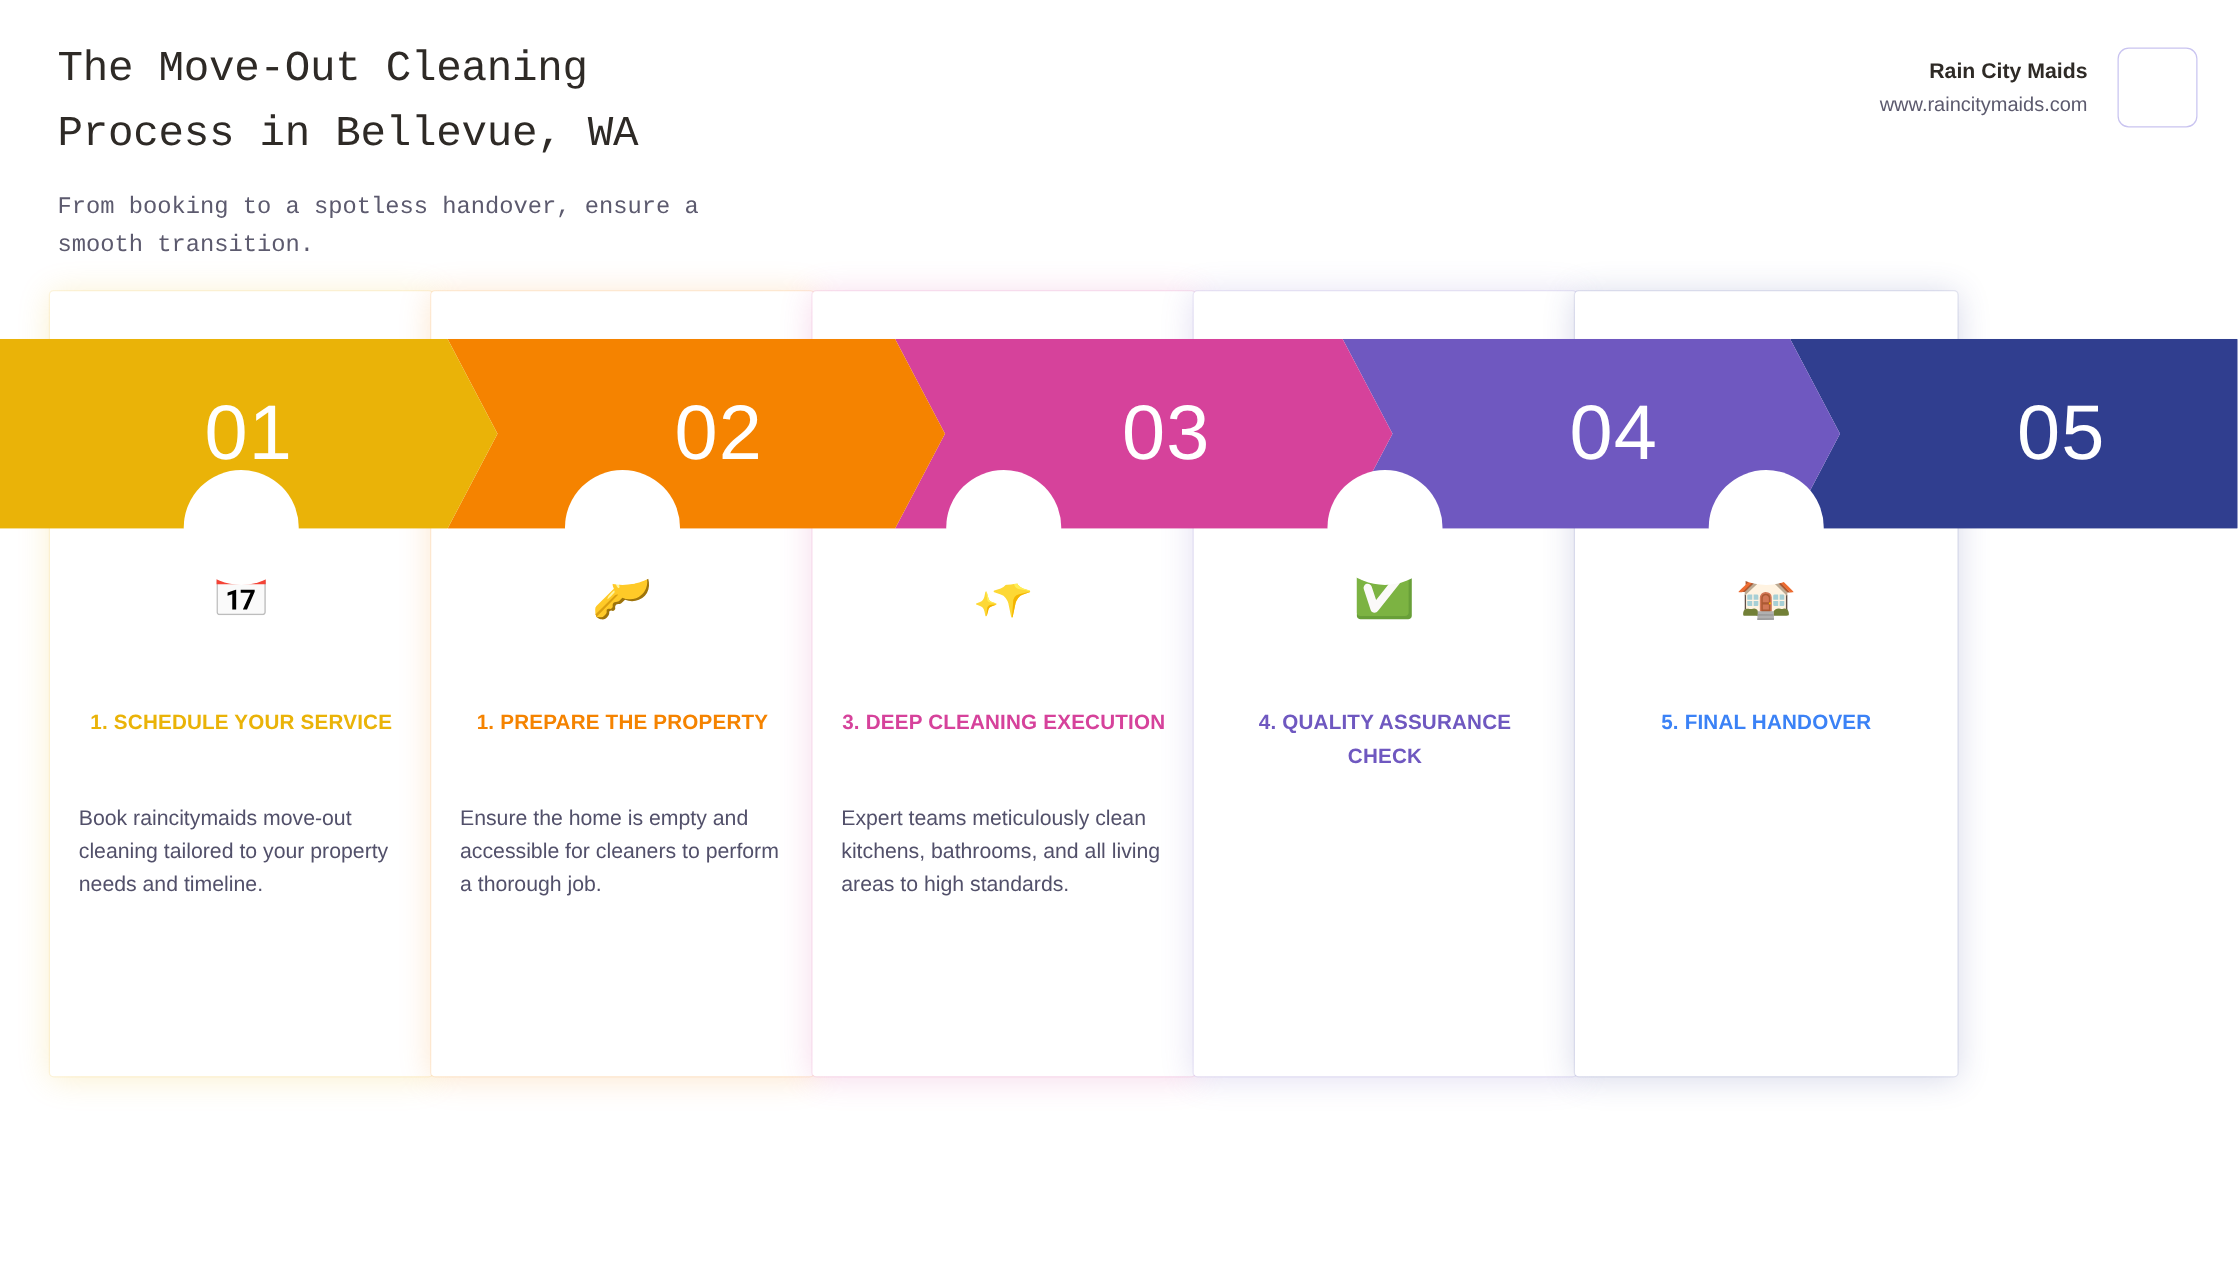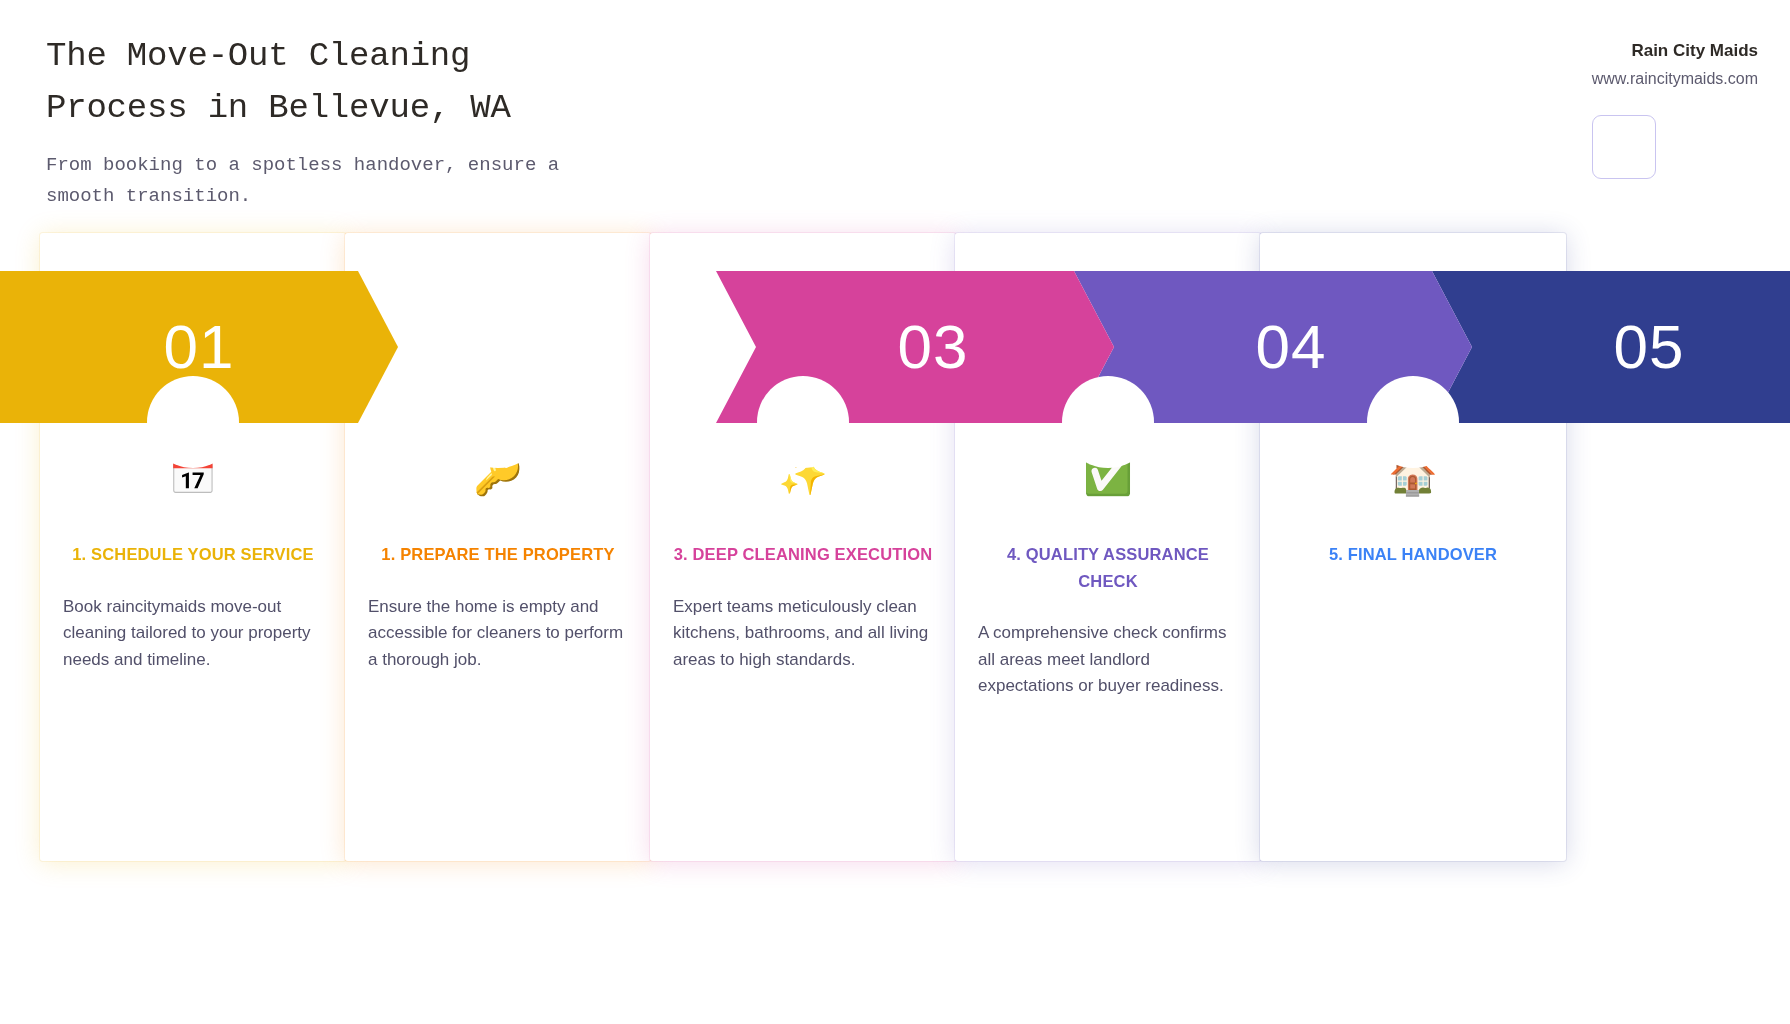--- a/index.html
+++ b/index.html
@@ -13,36 +13,36 @@
   .header{position:absolute;left:0;top:0;width:1790px;height:225px;}
   .title-block{position:absolute;left:46px;top:30px;width:700px;font-family:Liberation Mono, monospace;}
   .title-line{
     font-size:34px;font-weight:400;color:#2e2a26;
     letter-spacing:-0.2px;line-height:52px;white-space:nowrap;
   }
   .subtitle{
     margin-top:16px;font-size:19px;color:#5c5a6e;line-height:31px;
     max-width:560px;font-weight:400;
   }
-  .brand{position:absolute;right:32px;top:38px;display:flex;align-items:flex-start;gap:24px;flex-direction:column;}
+  .brand{position:absolute;right:32px;top:38px;display:flex;align-items:center;gap:24px;}
   .brand-text{text-align:right;}
   .brand-name{font-size:17px;font-weight:700;color:#2e2a26;line-height:25px;}
   .brand-url{font-size:16px;color:#5c5a6e;line-height:25px;margin-top:3px;}
   .brand-logo{
     width:62px;height:62px;border:1.5px solid #c9c4f0;border-radius:9px;background:#fff;
   }
   
   .cards{position:absolute;left:0;top:233px;width:1790px;height:630px;}
   .card{
     position:absolute;top:0;width:306px;height:628px;background:#ffffff;border-radius:3px;
   }
   .card .inner{
     position:absolute;left:0;top:218px;width:100%;
     display:flex;flex-direction:column;align-items:center;
-    padding:0 22px;box-sizing:border-box;
+    padding:0 22px;box-sizing:border-box;gap:24px;
   }
   .card-icon{font-size:40px;line-height:46px;height:52px;
     font-family:"DejaVu Sans",sans-serif;}
   .card-title{
     margin-top:38px;font-size:16.5px;font-weight:700;text-align:center;
     line-height:26.5px;letter-spacing:0.15px;
   }
   .card-desc{
     margin-top:26px;font-size:17px;line-height:26.5px;color:#52506a;
     text-align:left;align-self:stretch;padding:0 1px;
@@ -98,36 +98,38 @@
       <div class="inner">
         <div class="card-icon">✨</div>
         <div class="card-title" style="color: rgb(214, 66, 155);">3. DEEP CLEANING EXECUTION</div>
         <div class="card-desc">Expert teams meticulously clean kitchens, bathrooms, and all living areas to high standards.</div>
       </div>
     </div>
     <div class="card" style="left: 955px; box-shadow: rgba(111, 88, 192, 0.1) 0px 0px 0px 1px, rgba(111, 88, 192, 0.2) 0px 2px 26px;">
       <div class="inner">
         <div class="card-icon">✅</div>
         <div class="card-title" style="color: rgb(111, 88, 192);">4. QUALITY ASSURANCE CHECK</div>
-        <div class="card-desc">A comprehensive check confirms all areas meet landlord expectations or buyer readiness.</div>
       </div>
     </div>
     <div class="card" style="left: 1260px; box-shadow: rgba(48, 62, 143, 0.1) 0px 0px 0px 1px, rgba(48, 62, 143, 0.2) 0px 2px 26px;">
       <div class="inner">
         <div class="card-icon">🏠</div>
         <div class="card-title" style="color: #3b82f6;">5. FINAL HANDOVER</div>
       </div>
     </div>
   </div>
 
 <div class="banner" id="banner">
     <div class="chev" style="left: 0px; width: 398px; background: rgb(234, 179, 8); z-index: 10; clip-path: polygon(0px 0px, 358px 0px, 398px 50%, 358px 100%, 0px 100%);">
       <div class="num" style="padding-left: 0px;">01</div>
     </div>
     <div class="notch" style="left: 147px; z-index: 40;"></div>
+    <div class="chev" style="left: 358px; width: 398px; background: rgb(245, 131, 0); z-index: 9; clip-path: polygon(0px 0px, 358px 0px, 398px 50%, 358px 100%, 0px 100%, 40px 50%);">
+      <div class="num" style="padding-left: 18px;">02</div>
+    </div>
     <div class="notch" style="left: 452px; z-index: 40;"></div>
     <div class="chev" style="left: 716px; width: 398px; background: rgb(214, 66, 155); z-index: 8; clip-path: polygon(0px 0px, 358px 0px, 398px 50%, 358px 100%, 0px 100%, 40px 50%);">
       <div class="num" style="padding-left: 18px;">03</div>
     </div>
     <div class="notch" style="left: 757px; z-index: 40;"></div>
     <div class="chev" style="left: 1074px; width: 398px; background: rgb(111, 88, 192); z-index: 7; clip-path: polygon(0px 0px, 358px 0px, 398px 50%, 358px 100%, 0px 100%, 40px 50%);">
       <div class="num" style="padding-left: 18px;">04</div>
     </div>
     <div class="notch" style="left: 1062px; z-index: 40;"></div>
     <div class="chev" style="left: 1432px; width: 398px; background: rgb(48, 62, 143); z-index: 6; clip-path: polygon(0px 0px, 358px 0px, 398px 50%, 358px 100%, 0px 100%, 40px 50%);">

